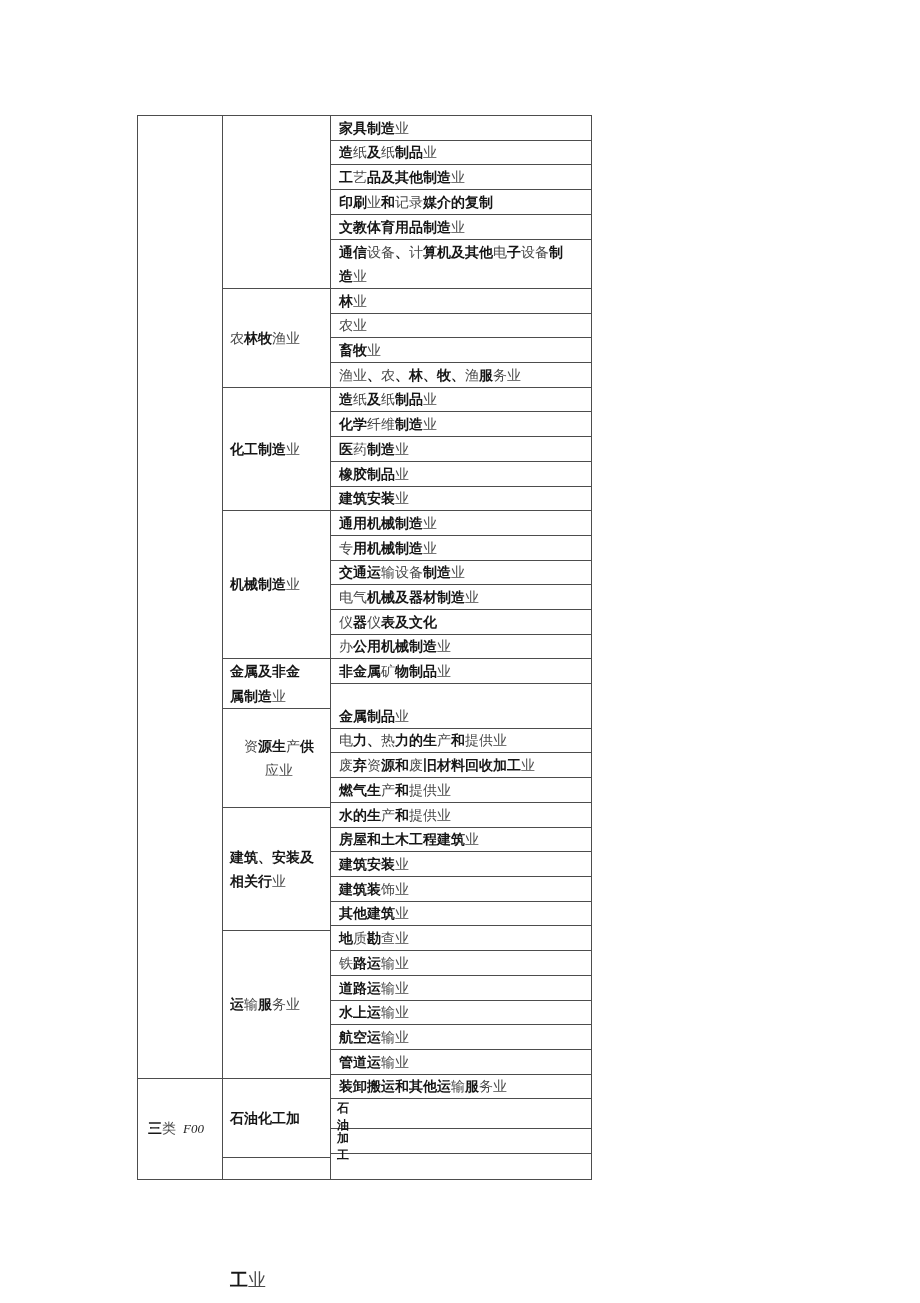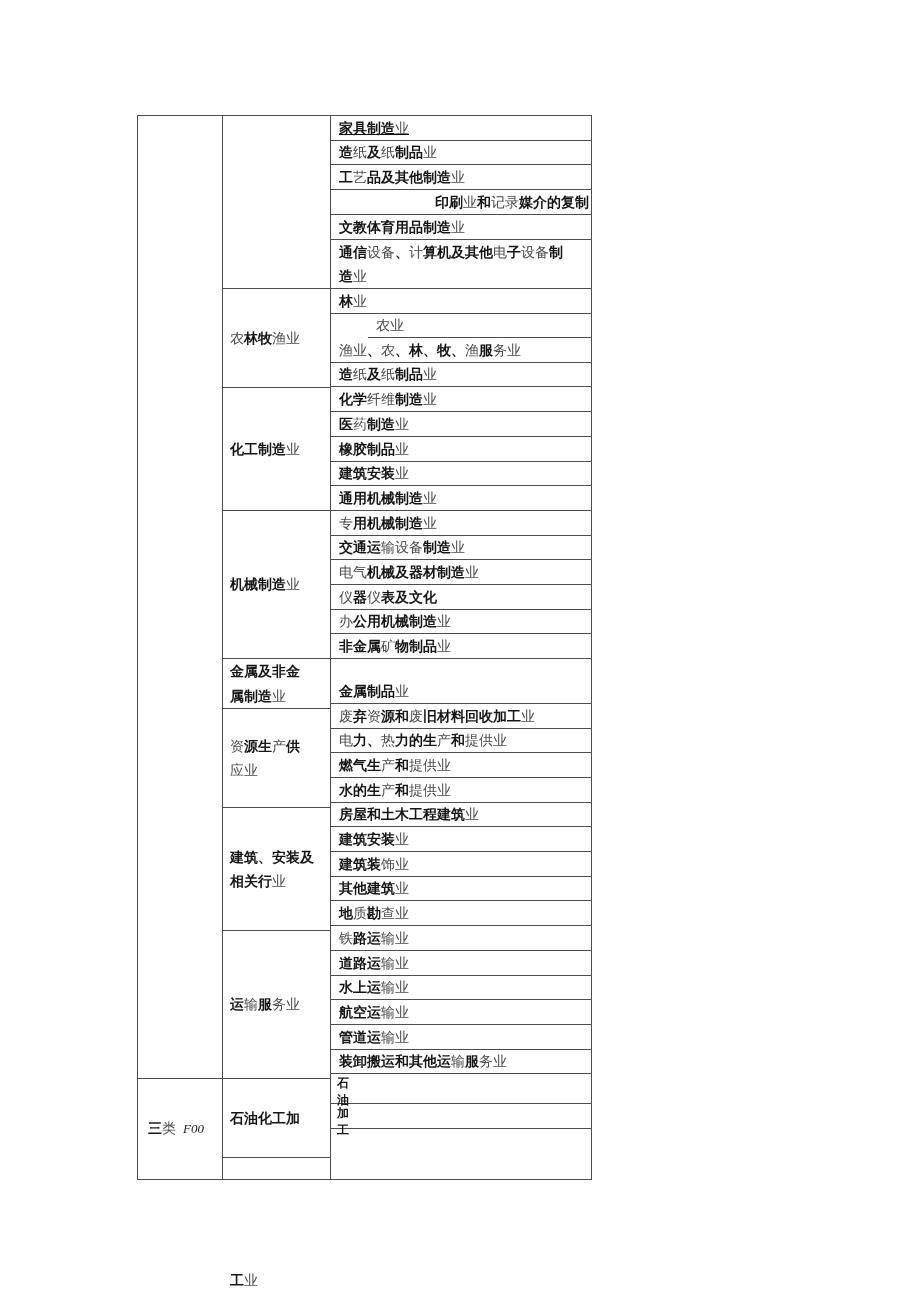--- a/index.html
+++ b/index.html
@@ -49,21 +49,21 @@
     word-break:break-all;white-space:normal;
   }
   .classcell{padding-left:10px;}
   .class-code{
     font-family:"Liberation Serif","DejaVu Serif",serif;
     font-style:italic;font-weight:400;
     font-size:13px;color:#222;margin-left:7px;
   }
   #footer-overflow{
     position:absolute;left:230px;top:1270px;
-    font-size:14px;line-height:20px;
+    font-size:18px;line-height:20px;
   }
 </style>
 </head>
 <body>
 
 <div id="doc-table">
   <div class="col col1">
       <div class="cell" style="height: 963px;"></div>
       <div class="cell classcell last" style="height: 100px;">
         <div class="line"><span class="b">三</span><span class="t">类</span><span class="class-code">F00</span></div>
@@ -77,61 +77,64 @@
       <div class="cell catcell" style="height: 123px;">
         <div class="line"><span class="b">化工制造</span><span class="t">业</span></div>
       </div>
       <div class="cell catcell" style="height: 148px;">
         <div class="line"><span class="b">机械制造</span><span class="t">业</span></div>
       </div>
       <div class="cell catcell" style="height: 50px;">
         <div class="line"><span class="b">金属及非金</span></div>
         <div class="line"><span class="b">属制造</span><span class="t">业</span></div>
       </div>
-      <div class="cell catcell" style="height: 99px;">
+      <div class="cell catcell" style="height: 99px; align-items: center;">
         <div class="line"><span class="t">资</span><span class="b">源生</span><span class="t">产</span><span class="b">供</span></div>
         <div class="line"><span class="t">应业</span></div>
       </div>
       <div class="cell catcell" style="height: 123px;">
         <div class="line"><span class="b">建筑、安装及</span></div>
         <div class="line"><span class="b">相关行</span><span class="t">业</span></div>
       </div>
       <div class="cell catcell" style="height: 148px;">
         <div class="line"><span class="b">运</span><span class="t">输</span><span class="b">服</span><span class="t">务业</span></div>
       </div>
       <div class="cell catcell" style="height: 79px;">
         <div class="line"><span class="b">石油化工加</span></div>
       </div>
       <div class="cell last" style="height: 21px;"></div>
     </div>
   <div class="col col3">
-      <div class="cell" style="height: 25px; text-decoration: underline;">
+      <div class="cell" style="height: 25px;">
         <div class="line"><span class="b">家具制造</span><span class="t">业</span></div>
       </div>
       <div class="cell" style="height: 24px;">
         <div class="line"><span class="b">造</span><span class="t">纸</span><span class="b">及</span><span class="t">纸</span><span class="b">制品</span><span class="t">业</span></div>
       </div>
       <div class="cell" style="height: 25px;">
         <div class="line"><span class="b">工</span><span class="t">艺</span><span class="b">品及其他制造</span><span class="t">业</span></div>
       </div>
-      <div class="cell" style="height: 25px; align-items: flex-end;">
+      <div class="cell" style="height: 25px;">
         <div class="line"><span class="b">印刷</span><span class="t">业</span><span class="b">和</span><span class="t">记录</span><span class="b">媒介的复制</span></div>
       </div>
       <div class="cell" style="height: 25px;">
         <div class="line"><span class="b">文教体育用品制造</span><span class="t">业</span></div>
       </div>
       <div class="cell" style="height: 49px;">
         <div class="line"><span class="b">通信</span><span class="t">设备</span><span class="b">、</span><span class="t">计</span><span class="b">算机及其他</span><span class="t">电</span><span class="b">子</span><span class="t">设备</span><span class="b">制</span></div>
         <div class="line"><span class="b">造</span><span class="t">业</span></div>
       </div>
       <div class="cell" style="height: 25px;">
         <div class="line"><span class="b">林</span><span class="t">业</span></div>
       </div>
-      <div class="cell" style="height: 24px; margin-left: 37px;">
+      <div class="cell" style="height: 24px;">
         <div class="line"><span class="t">农业</span></div>
+      </div>
+      <div class="cell" style="height: 25px;">
+        <div class="line"><span class="b">畜牧</span><span class="t">业</span></div>
       </div>
       <div class="cell" style="height: 25px;">
         <div class="line"><span class="t">渔业</span><span class="b">、</span><span class="t">农</span><span class="b">、林、牧、</span><span class="t">渔</span><span class="b">服</span><span class="t">务业</span></div>
       </div>
       <div class="cell" style="height: 24px;">
         <div class="line"><span class="b">造</span><span class="t">纸</span><span class="b">及</span><span class="t">纸</span><span class="b">制品</span><span class="t">业</span></div>
       </div>
       <div class="cell" style="height: 25px;">
         <div class="line"><span class="b">化学</span><span class="t">纤维</span><span class="b">制造</span><span class="t">业</span></div>
       </div>
@@ -161,25 +164,25 @@
       </div>
       <div class="cell" style="height: 24px;">
         <div class="line"><span class="t">办</span><span class="b">公用机械制造</span><span class="t">业</span></div>
       </div>
       <div class="cell" style="height: 25px;">
         <div class="line"><span class="b">非金属</span><span class="t">矿</span><span class="b">物制品</span><span class="t">业</span></div>
       </div>
       <div class="cell" style="height: 25px; margin-top: 20px;">
         <div class="line"><span class="b">金属制品</span><span class="t">业</span></div>
       </div>
+      <div class="cell" style="height: 24px;">
+        <div class="line"><span class="t">电</span><span class="b">力、</span><span class="t">热</span><span class="b">力的生</span><span class="t">产</span><span class="b">和</span><span class="t">提供业</span></div>
+      </div>
       <div class="cell" style="height: 25px;">
         <div class="line"><span class="t">废</span><span class="b">弃</span><span class="t">资</span><span class="b">源和</span><span class="t">废</span><span class="b">旧材料回收加工</span><span class="t">业</span></div>
-      </div>
-      <div class="cell" style="height: 24px;">
-        <div class="line"><span class="t">电</span><span class="b">力、</span><span class="t">热</span><span class="b">力的生</span><span class="t">产</span><span class="b">和</span><span class="t">提供业</span></div>
       </div>
       <div class="cell" style="height: 25px;">
         <div class="line"><span class="b">燃气生</span><span class="t">产</span><span class="b">和</span><span class="t">提供业</span></div>
       </div>
       <div class="cell" style="height: 25px;">
         <div class="line"><span class="b">水的生</span><span class="t">产</span><span class="b">和</span><span class="t">提供业</span></div>
       </div>
       <div class="cell" style="height: 24px;">
         <div class="line"><span class="b">房屋和土木工程建筑</span><span class="t">业</span></div>
       </div>

